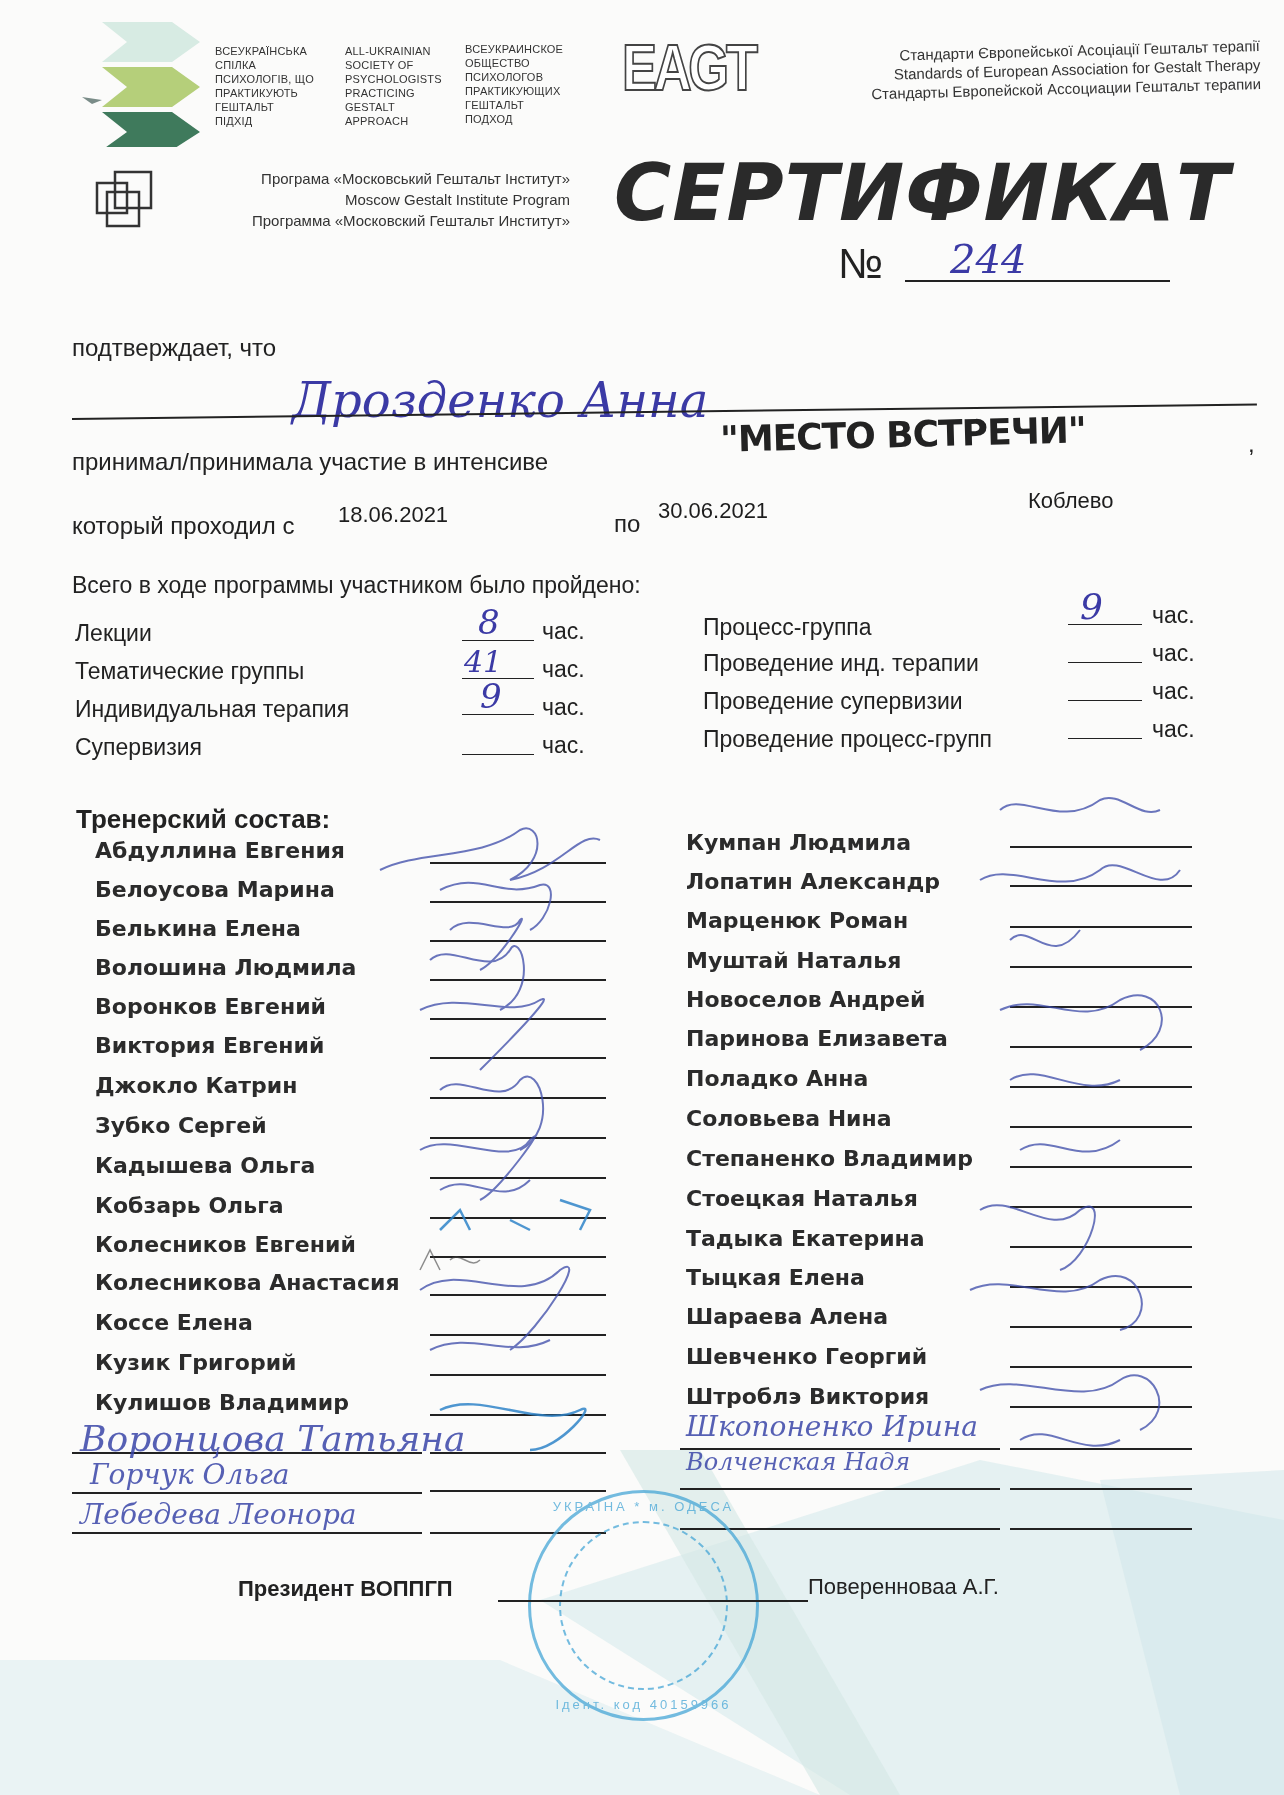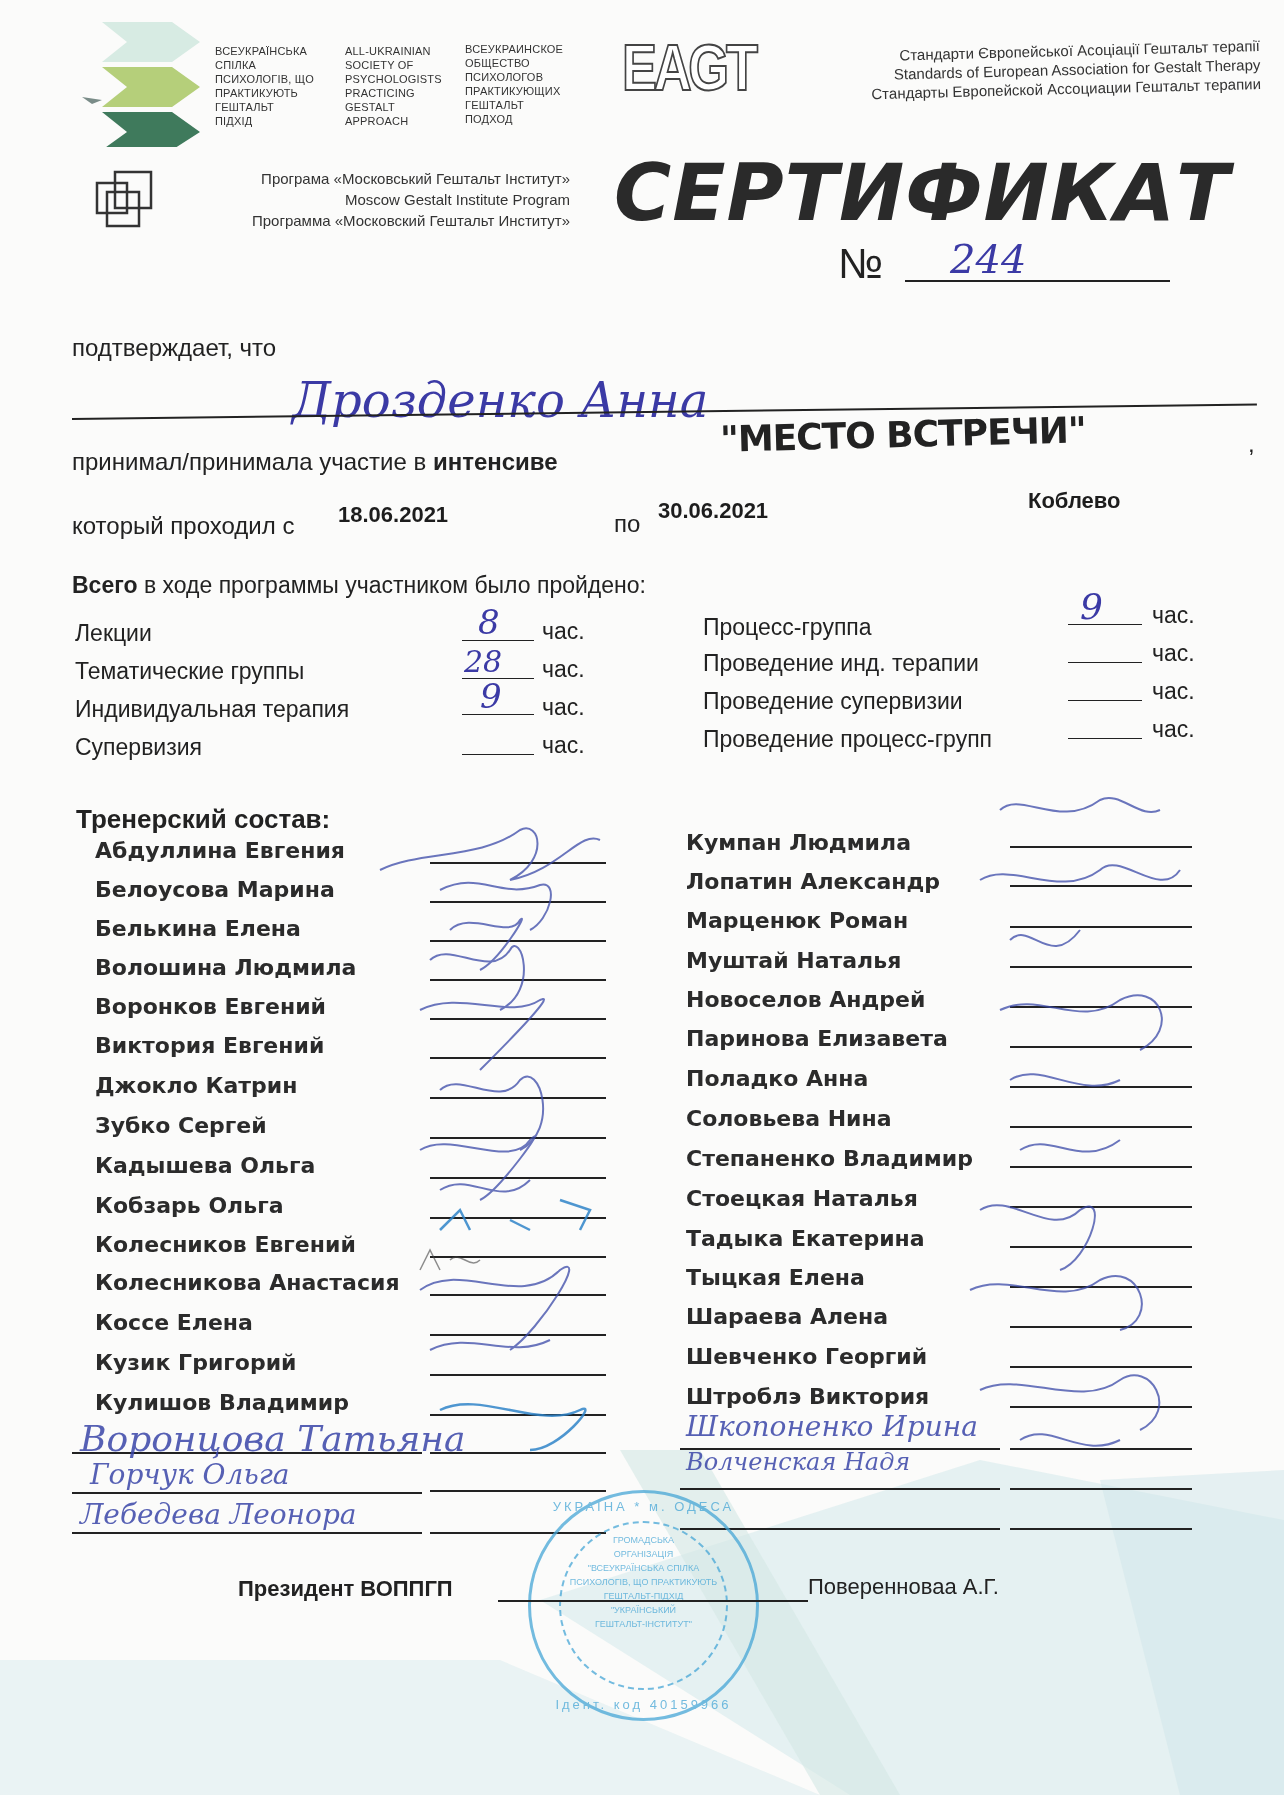--- a/index.html
+++ b/index.html
@@ -15,21 +15,21 @@
     color:#fff; -webkit-text-stroke:2px #444; letter-spacing:-4px; line-height:64px;
     transform:scaleX(0.82); transform-origin:left top;
   }
   .std { font-size:15px; line-height:19px; color:#333; text-align:right; transform:rotate(-1.5deg); transform-origin:right top; }
   .prog { font-size:15px; line-height:21px; color:#333; text-align:right; }
   .title { font-size:78px; font-weight:bold; color:#2a2a2a; letter-spacing:1px; font-family:"DejaVu Sans", sans-serif;font-style:italic; }
   .num-label { font-size:42px; color:#222; }
   .hand { font-family:"DejaVu Serif", serif; font-style:italic; color:#3b3aa5; }
   .line { position:absolute; border-top:2px solid #222; }
   .txt { font-size:24px; color:#222; }
-  .bold { font-weight:bold; }
+  .bold { font-weight:normal; }
   .hours-row { position:absolute; font-size:23px; color:#222; }
   .trainer { position:absolute; font-size:22px; font-weight:bold; color:#2b2b2b; font-family:"DejaVu Sans", sans-serif; white-space:nowrap; }
   .sigline { position:absolute; border-top:2px solid #222; }
   .sig { position:absolute; font-family:"DejaVu Serif", serif; font-style:italic; color:#3a46a8; font-size:30px; opacity:0.85; white-space:nowrap; }
   .stamp { position:absolute; border:3px solid #46a6d6; border-radius:50%; color:#46a6d6; opacity:0.75; }
 </style>
 </head>
 <body>
 
 <svg class="bg-shape" style="left:0;top:0" width="1284" height="1795">
@@ -122,21 +122,21 @@
   <span>Тематические группы</span>
 </div>
 <div class="hours-row" style="left:75px;top:696px">
   <span>Индивидуальная терапия</span>
 </div>
 <div class="hours-row" style="left:75px;top:734px">
   <span>Супервизия</span>
 </div>
 
 <div class="abs hand" style="left:478px;top:602px;font-size:34px">8</div>
-<div class="abs hand" style="left:464px;top:644px;font-size:30px">28</div>
+<div class="abs hand" style="left:464px;top:644px;font-size:30px">41</div>
 <div class="abs hand" style="left:480px;top:676px;font-size:34px">9</div>
 <div class="line" style="left:462px;top:640px;width:72px;border-top-width:1.5px"></div>
 <div class="line" style="left:462px;top:678px;width:72px;border-top-width:1.5px"></div>
 <div class="line" style="left:462px;top:714px;width:72px;border-top-width:1.5px"></div>
 <div class="line" style="left:462px;top:754px;width:72px;border-top-width:1.5px"></div>
 <div class="hours-row" style="left:542px;top:618px">час.</div>
 <div class="hours-row" style="left:542px;top:656px">час.</div>
 <div class="hours-row" style="left:542px;top:694px">час.</div>
 <div class="hours-row" style="left:542px;top:732px">час.</div>
 
@@ -283,27 +283,18 @@
     <path d="M80,620 C120,600 180,640 220,620 C240,610 200,660 170,660"></path>
   </g>
   <g fill="none" stroke="#444" stroke-width="1.5" opacity="0.6">
     <path d="M60,480 L70,460 L80,480 M90,470 C100,460 110,480 120,470"></path>
   </g>
 </svg>
 
 <div class="stamp" style="left:528px;top:1490px;width:225px;height:225px">
   <div style="position:absolute;left:28px;top:28px;right:28px;bottom:28px;border:2px dashed #46a6d6;border-radius:50%"></div>
   <div style="position:absolute;top:6px;left:0;right:0;text-align:center;font-size:13px;letter-spacing:3px">УКРАЇНА * м. ОДЕСА</div>
-  <div style="position:absolute;top:40px;left:0;right:0;text-align:center;font-size:9px;line-height:14px">
-    <div>ГРОМАДСЬКА</div>
-    <div>ОРГАНІЗАЦІЯ</div>
-    <div>"ВСЕУКРАЇНСЬКА СПІЛКА</div>
-    <div>ПСИХОЛОГІВ, ЩО ПРАКТИКУЮТЬ</div>
-    <div>ГЕШТАЛЬТ-ПІДХІД</div>
-    <div>"УКРАЇНСЬКИЙ</div>
-    <div>ГЕШТАЛЬТ-ІНСТИТУТ"</div>
-  </div>
   <div style="position:absolute;bottom:6px;left:0;right:0;text-align:center;font-size:13px;letter-spacing:3px">Ідент. код 40159966</div>
 </div>
 
 <div class="abs" style="left:238px;top:1576px;font-size:22px;font-weight:bold;color:#222">Президент ВОППГП</div>
 <div class="sigline" style="left:498px;top:1600px;width:310px"></div>
 <div class="abs" style="left:808px;top:1574px;font-size:22px;color:#222">Поверенноваа А.Г.</div>
 
 </body></html>

